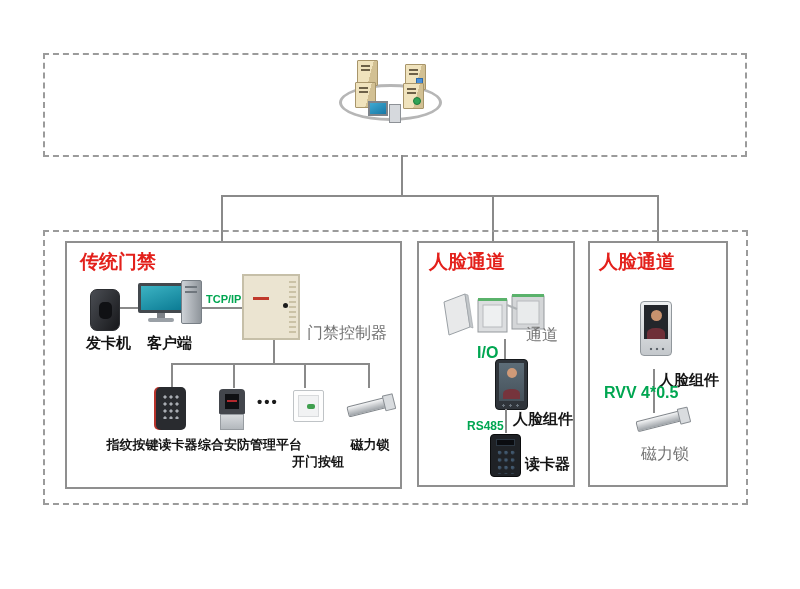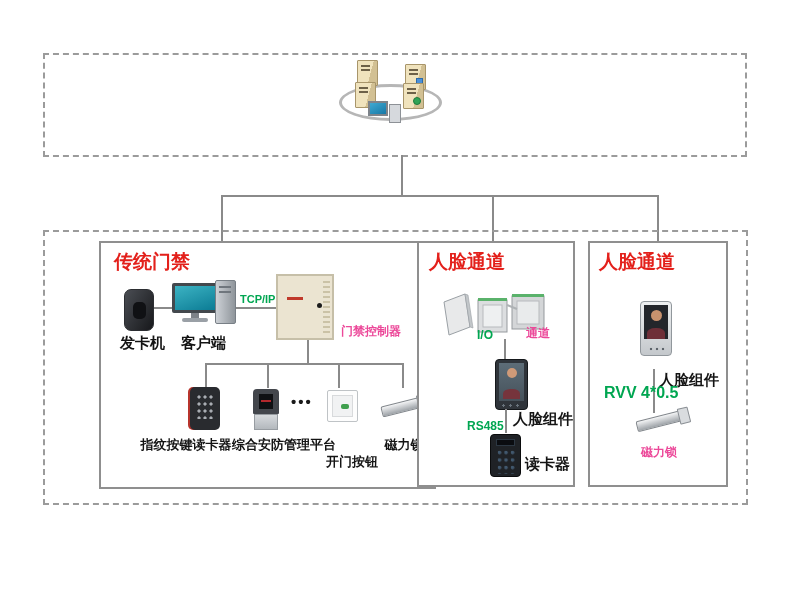--- a/index.html
+++ b/index.html
@@ -8,21 +8,21 @@
 
   
   .dashed-box { position:absolute; border:2px dashed #9b9b9b; background:transparent; }
   .solid-box  { position:absolute; border:2px solid #8f8f8f; background:#fff; }
   .hline, .vline { position:absolute; background:#8a8a8a; }
   .hline { height:2px; }
   .vline { width:2px; }
 
   
   .red-title   { position:absolute; color:#e3201b; font-weight:bold; font-size:19px; white-space:nowrap; }
-  .big-label   { position:absolute; color:#ec4899; font-weight:bold; font-size:12px; white-space:nowrap; }
+  .big-label   { position:absolute; color:#737373; font-weight:normal; font-size:16px; white-space:nowrap; }
   .mid-label   { position:absolute; color:#141414; font-weight:bold; font-size:15px; white-space:nowrap; }
   .dev-label   { position:absolute; color:#141414; font-weight:bold; font-size:13px; white-space:nowrap; transform:translateX(-50%); }
   .green-label { position:absolute; color:#00a651; font-weight:bold; font-size:11px; white-space:nowrap; }
   #platform-title { position:absolute; left:43px; top:125px; width:704px; text-align:center;
                     color:#111; font-weight:bold; font-size:21px; letter-spacing:2px; }
   .dots { position:absolute; color:#1a1a1a; font-weight:bold; font-size:15px; letter-spacing:2px; }
 
   
   #platform-box { left:43px; top:53px; width:704px; height:104px; }
   #platform-icon { position:absolute; left:336px; top:56px; width:110px; height:70px; }
@@ -50,21 +50,21 @@
   #c-main-v    { left:401px; top:155px; height:41px; }
   #c-main-h    { left:221px; top:195px; width:438px; }
   #c-drop-left { left:221px; top:195px; height:47px; }
   #c-drop-mid  { left:492px; top:195px; height:47px; }
   #c-drop-right{ left:657px; top:195px; height:47px; }
 
   
   #outer-box { left:43px; top:230px; width:705px; height:275px; }
 
   
-  #legacy-panel { left:65px; top:241px; width:337px; height:248px;margin-left:34px; }
+  #legacy-panel { left:65px; top:241px; width:337px; height:248px; }
   #legacy-title { left:13px; top:6px; }
   #card-issuer { position:absolute; left:23px; top:46px; width:30px; height:42px;
       background:linear-gradient(120deg,#4a4d53,#17181b); border:1px solid #2c2e32; border-radius:7px; }
   #card-issuer::after { content:""; position:absolute; left:8px; top:12px; width:13px; height:17px;
       border-radius:5px; background:#101114; }
   #lbl-issuer { left:19px; top:91px; }
   .lx-issuer-client { left:53px; top:64px; width:19px; }
   #client-screen { position:absolute; left:71px; top:40px; width:47px; height:30px;
       background:linear-gradient(160deg,#3cb3c3,#0b7b94); border:3px solid #43484d; border-radius:2px; }
   #client-stand { position:absolute; left:90px; top:70px; width:8px; height:5px; background:#7d8288; }
@@ -119,21 +119,21 @@
   #dl2 { left:183px; top:193px; }
   #dl3 { left:251px; top:210px; }
   #dl4 { left:303px; top:193px; }
 
   
   #lane1-panel { left:417px; top:241px; width:158px; height:246px; }
   #lane1-title { left:10px; top:6px; }
   #turnstile { position:absolute; left:22px; top:48px; width:106px; height:46px; }
   #lbl-gate { left:107px; top:82px; }
   #lv-io { left:85px; top:96px; height:22px; }
-  #lbl-io { left:58px; top:85px; font-size:12px; }
+  #lbl-io { left:58px; top:101px; font-size:16px; }
   .face-term { position:absolute; background:#2f343a; border:1px solid #15181b; border-radius:4px; }
   .face-term .screen { position:absolute; left:3px; top:3px; right:3px; bottom:8px;
       background:linear-gradient(#5d6d78,#46525b); }
   .face-term .screen::before { content:""; position:absolute; left:50%; top:5px; width:10px; height:10px;
       margin-left:-5px; background:#cf9a78; border-radius:50%; }
   .face-term .screen::after { content:""; position:absolute; left:50%; bottom:2px; width:17px; height:10px;
       margin-left:-8.5px; background:#76343c; border-radius:45% 45% 0 0; }
   .face-term .btns { position:absolute; left:6px; bottom:2px; width:20px; height:3px;
       background-image:radial-gradient(circle at 1.5px 1.5px,#6a747d 1px,transparent 1.4px);
       background-size:7px 3px; }

